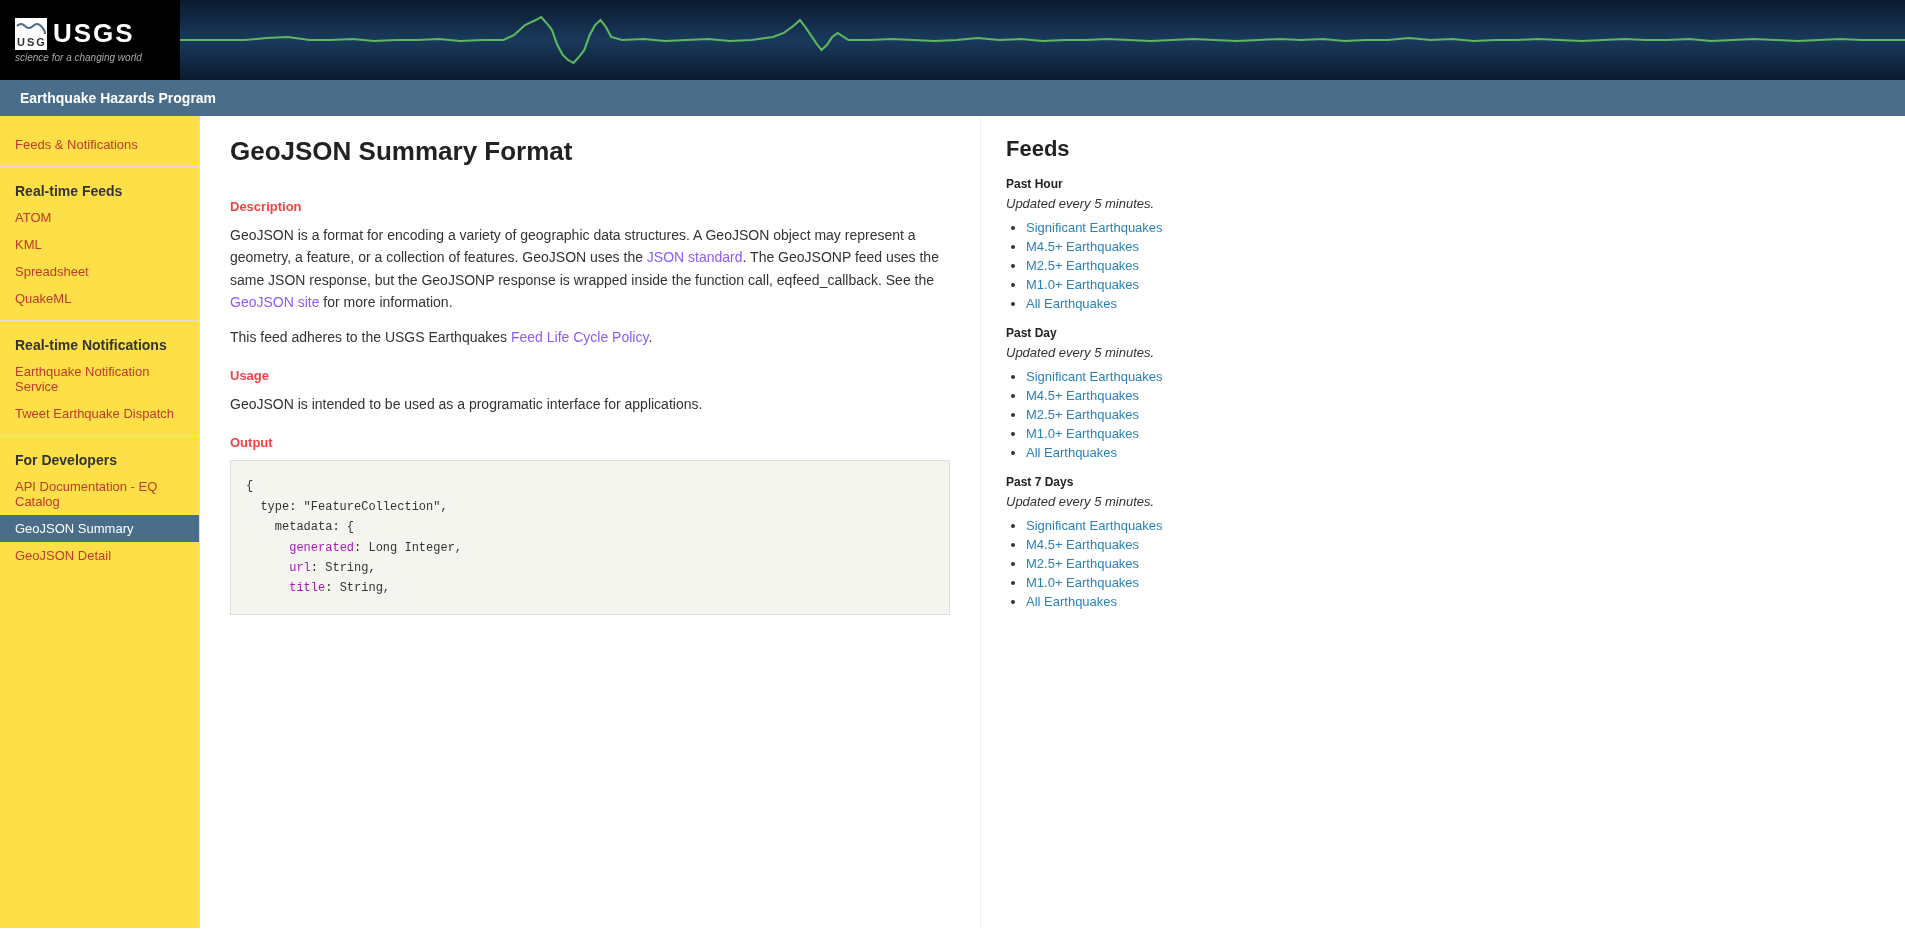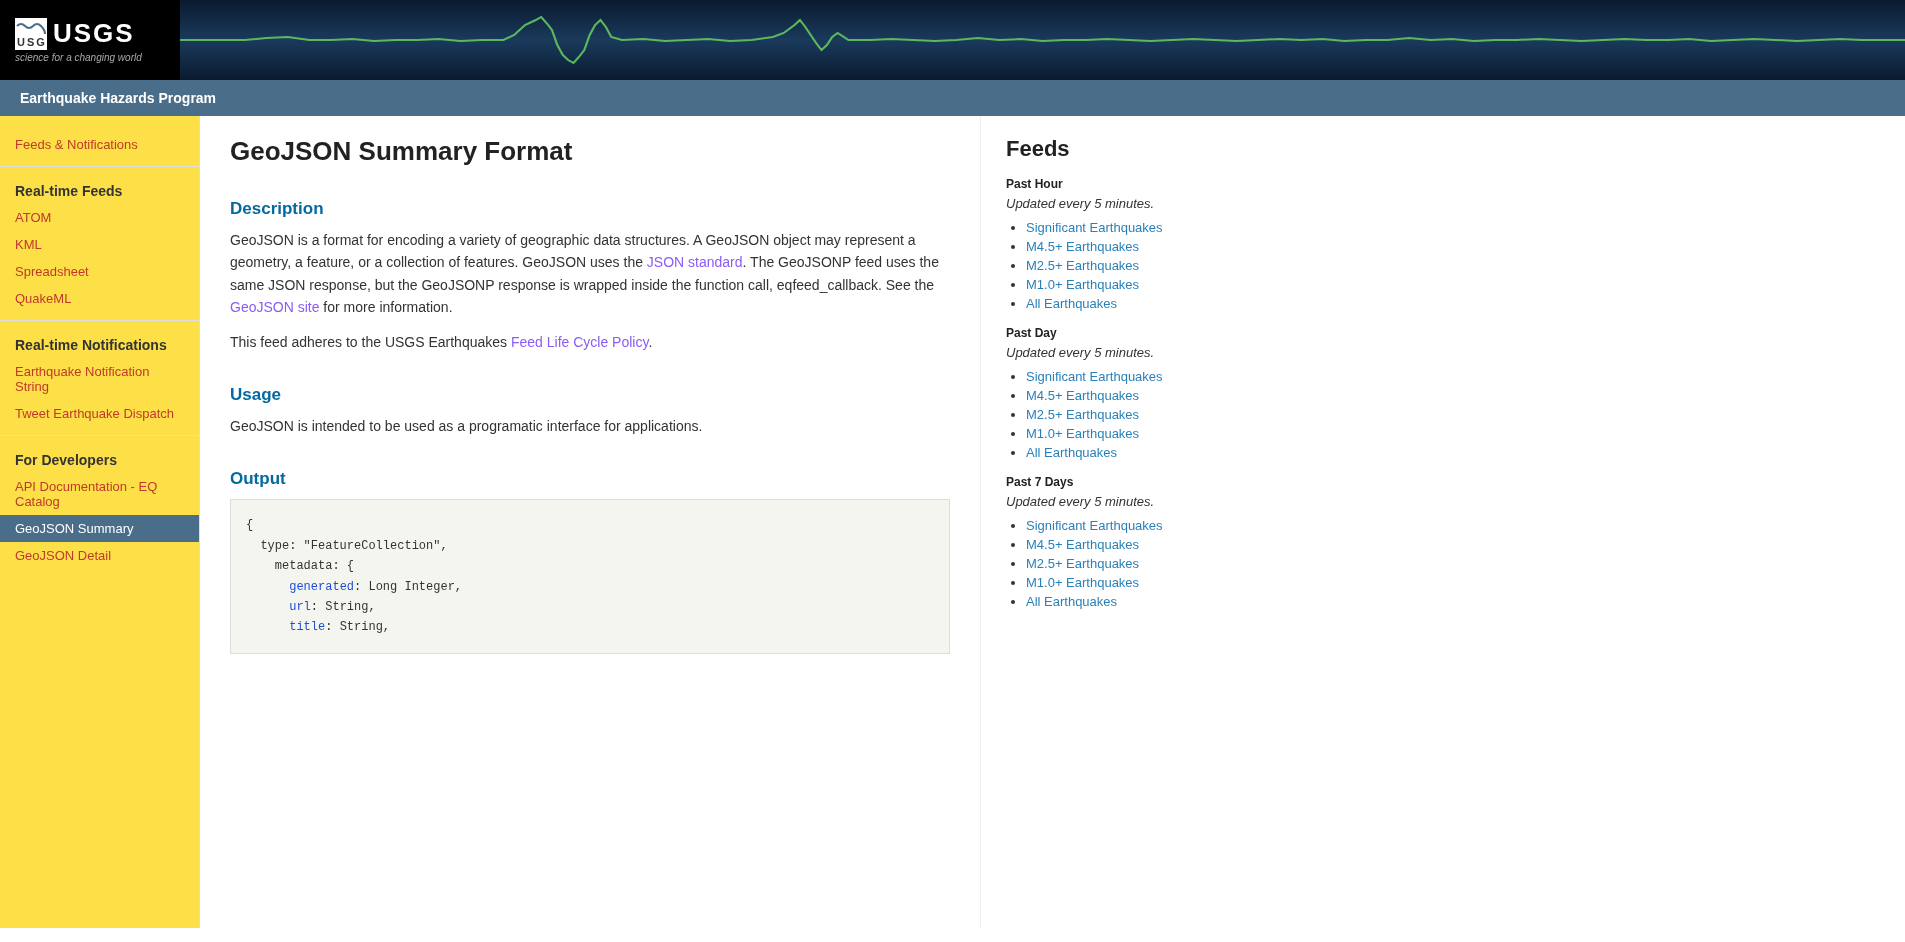--- a/index.html
+++ b/index.html
@@ -110,25 +110,25 @@
       padding: 20px 30px;
       max-width: 780px;
     }
     .page-title {
       font-size: 26px;
       font-weight: bold;
       color: #222;
       margin-bottom: 32px;
     }
     .section-heading {
-      font-size: 17px;
-      font-weight: bold;
-      color: #0369a1;
+      font-size: 13px;
+      font-weight: bold;
+      color: #ef4444;
       margin-bottom: 10px;
-      margin-top: 32px;
+      margin-top: 20px;
     }
     .description-text {
       font-size: 14px;
       line-height: 1.6;
       color: #333;
       margin-bottom: 12px;
     }
     .description-text a {
       color: #8b5cf6;
       text-decoration: none;
@@ -139,21 +139,21 @@
       padding: 15px;
       font-family: 'Courier New', monospace;
       font-size: 12px;
       line-height: 1.7;
       overflow-y: auto;
       max-height: 200px;
       margin-top: 10px;
       color: #333;
     }
     .code-block a {
-      color: #1d4ed8;
+      color: #a21caf;
       text-decoration: none;
     }
 
     
     .feeds-panel {
       width: 320px;
       min-width: 280px;
       padding: 20px 25px;
       border-left: 1px solid #eee;
     }
@@ -243,21 +243,21 @@
 
     <div class="sidebar-section-header">Real-time Feeds</div>
     <a class="sidebar-item">ATOM</a>
     <a class="sidebar-item">KML</a>
     <a class="sidebar-item">Spreadsheet</a>
     <a class="sidebar-item">QuakeML</a>
 
     <hr class="sidebar-divider">
 
     <div class="sidebar-section-header">Real-time Notifications</div>
-    <a class="sidebar-item">Earthquake Notification String</a>
+    <a class="sidebar-item">Earthquake Notification Service</a>
     <a class="sidebar-item">Tweet Earthquake Dispatch</a>
 
     <hr class="sidebar-divider">
 
     <div class="sidebar-section-header">For Developers</div>
     <a class="sidebar-item">API Documentation - EQ Catalog</a>
     <a class="sidebar-item active">GeoJSON Summary</a>
     <a class="sidebar-item">GeoJSON Detail</a>
   </div>
 

